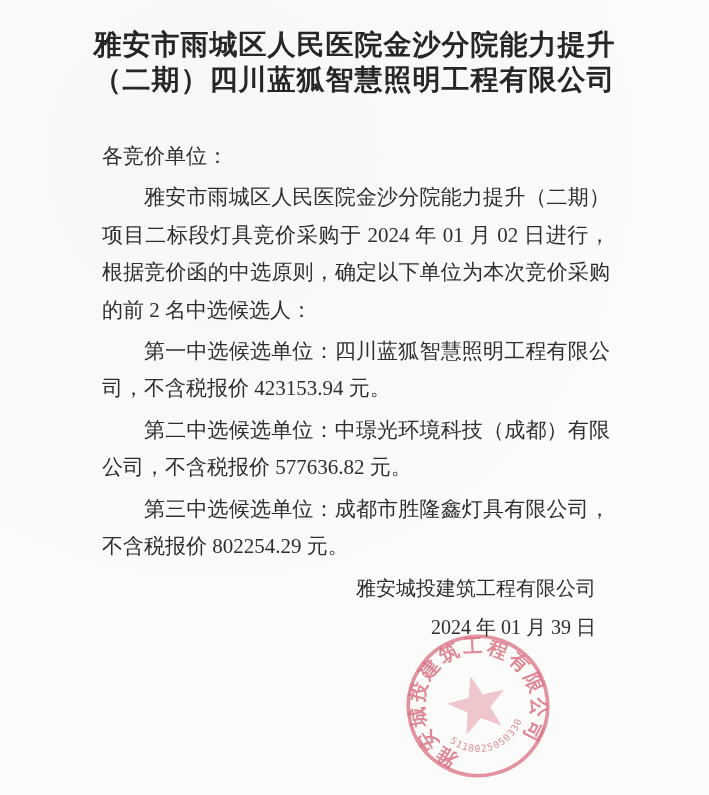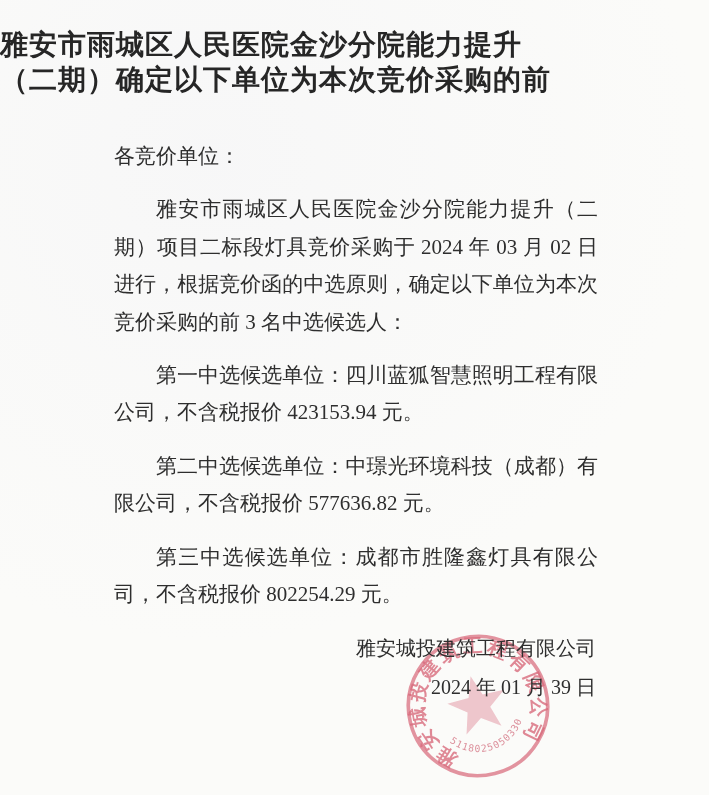--- a/index.html
+++ b/index.html
@@ -10,35 +10,36 @@
     height: 795px;
     margin: 0 auto;
     background: #fbfbf9;
     background-image: radial-gradient(circle at 30% 20%, rgba(240,240,245,.35) 0, rgba(251,251,249,0) 60%);
     color: #2d2d2d;
     overflow: hidden;
     font-family: "Liberation Serif", "DejaVu Serif", serif;
   }
   .doc-title {
     padding-top: 27px;
+    text-align: center;
     font-family: "Liberation Sans", "DejaVu Sans", sans-serif;
     font-weight: bold;
     font-size: 28px;
     line-height: 35px;
     color: #262626;
     letter-spacing: 1px;
   }
   .doc-body {
     margin: 41px 95px 0 98px;
     font-size: 21px;
     line-height: 37.4px;
     text-align: justify;
     color: #2e2e2e;
   }
-  .doc-body p { margin: 16px; text-indent: 2em; }
+  .doc-body p { margin: 4px; text-indent: 2em; }
   .doc-body p.salutation { text-indent: 0; }
   .sig-block {
     position: relative;
     z-index: 2;
     margin-top: 2px;
     padding-right: 113px;
     text-align: right;
     font-size: 20px;
     line-height: 39px;
     color: #2e2e2e;
@@ -65,26 +66,26 @@
     letter-spacing: 1px;
   }
 </style>
 </head>
 <body>
 
 <div class="page">
 
   <div class="doc-title">
     <div>雅安市雨城区人民医院金沙分院能力提升</div>
-    <div>（二期）确定以下单位为本次竞价采购的前</div>
+    <div>（二期）四川蓝狐智慧照明工程有限公司</div>
   </div>
 
   <div class="doc-body">
     <p class="salutation">各竞价单位：</p>
-    <p>雅安市雨城区人民医院金沙分院能力提升（二期）项目二标段灯具竞价采购于 2024 年 03 月 02 日进行，根据竞价函的中选原则，确定以下单位为本次竞价采购的前 3 名中选候选人：</p>
+    <p>雅安市雨城区人民医院金沙分院能力提升（二期）项目二标段灯具竞价采购于 2024 年 01 月 02 日进行，根据竞价函的中选原则，确定以下单位为本次竞价采购的前 2 名中选候选人：</p>
     <p>第一中选候选单位：四川蓝狐智慧照明工程有限公司，不含税报价 423153.94 元。</p>
     <p>第二中选候选单位：中璟光环境科技（成都）有限公司，不含税报价 577636.82 元。</p>
     <p>第三中选候选单位：成都市胜隆鑫灯具有限公司，不含税报价 802254.29 元。</p>
   </div>
 
   <div class="sig-block">
     <div>雅安城投建筑工程有限公司</div>
     <div>2024 年 01 月 39 日</div>
   </div>
 

